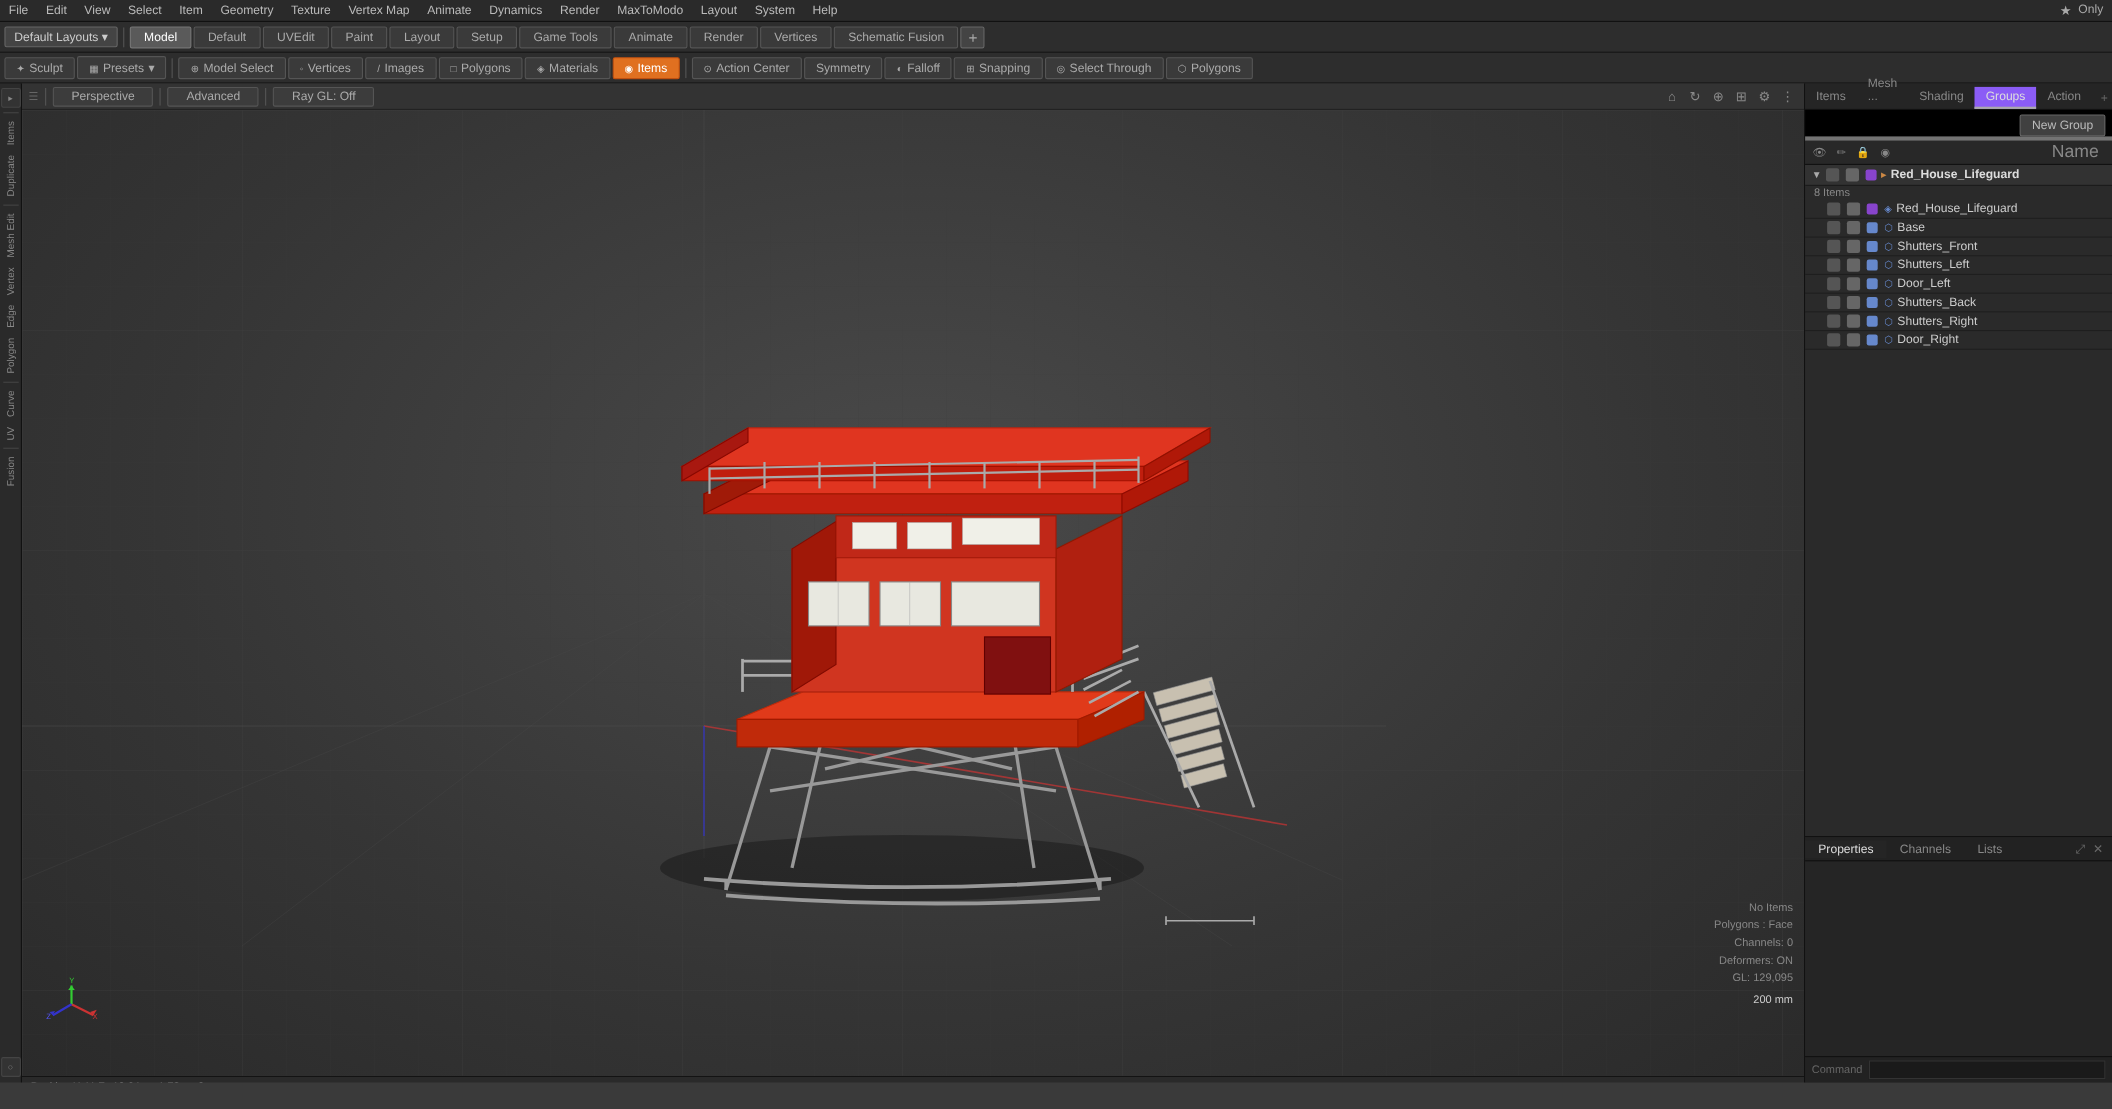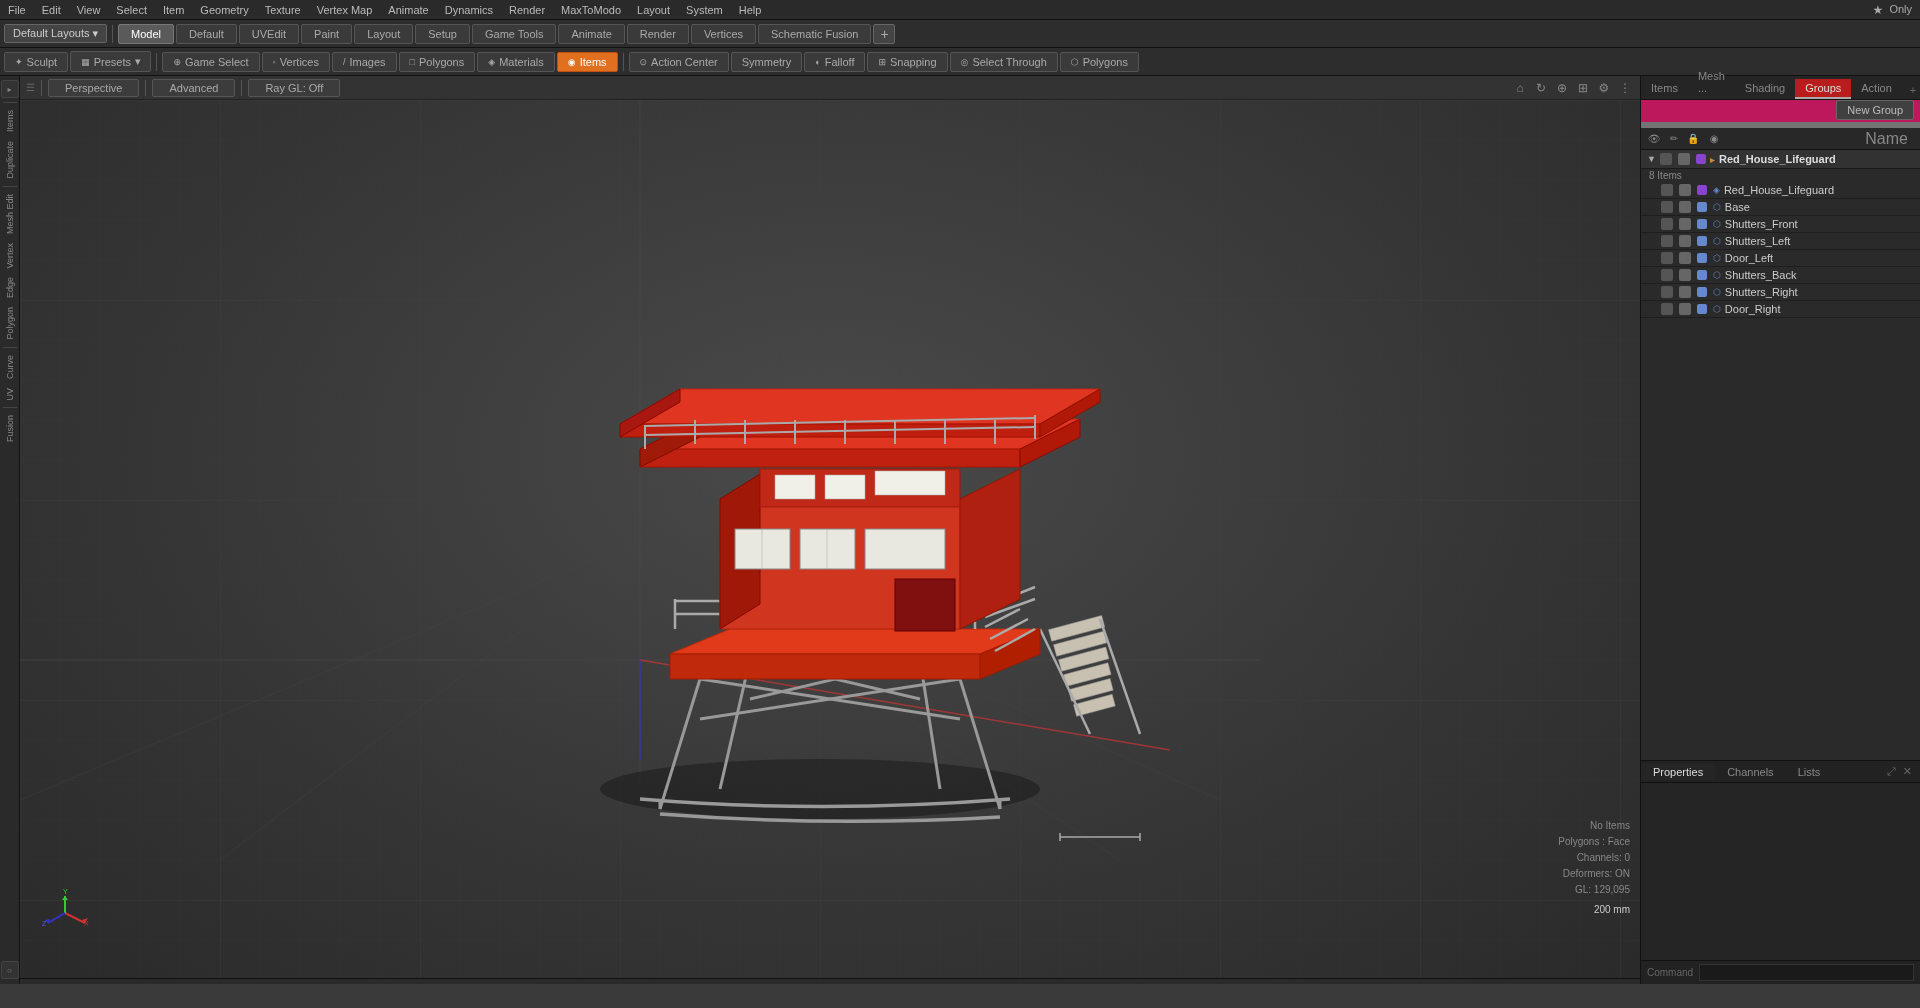--- a/index.html
+++ b/index.html
@@ -54,25 +54,25 @@
 
     
     #info-overlay { position: absolute; bottom: 60px; right: 10px; text-align: right; font-size: 10px; color: #888; line-height: 1.6; }
 
     
     #right-panel { width: 280px; background: #2a2a2a; border-left: 1px solid #111; display: flex; flex-direction: column; }
 
     
     #panel-tabs { height: 24px; background: #252525; display: flex; align-items: flex-end; border-bottom: 1px solid #111; }
     .panel-tab { padding: 3px 10px; font-size: 11px; color: #888; cursor: pointer; border-bottom: 2px solid transparent; }
-    .panel-tab.active { color: #ddd; border-bottom: 2px solid #aaa; background: #b91c1c; }
+    .panel-tab.active { color: #ddd; border-bottom: 2px solid #aaa; background: #8b5cf6; }
     .panel-tab-plus { margin-left: auto; padding: 3px 8px; color: #666; cursor: pointer; }
 
     
-    #panel-header { height: 28px; background: #be185d; display: flex; align-items: flex-start; padding: 0 6px; gap: 4px; border-bottom: 6px solid #737373; }
+    #panel-header { height: 28px; background: #000000; display: flex; align-items: flex-end; padding: 0 6px; gap: 4px; border-bottom: 4px solid #737373; }
     #new-group-btn { padding: 3px 10px; background: #404040; border: 1px solid #666; border-radius: 2px; color: #bbb; font-size: 11px; cursor: pointer; margin-left: auto; }
 
     
     #panel-icons { height: 22px; background: #282828; display: flex; align-items: center; padding: 0 4px; gap: 2px; border-bottom: 1px solid #111; }
     .p-icon { width: 18px; height: 18px; display: flex; align-items: center; justify-content: center; color: #888; cursor: pointer; font-size: 10px; }
     .p-col-header { margin-left: auto; font-size: 16px; color: #888; padding-right: 8px; }
 
     
     #scene-list { flex: 1; overflow-y: auto; background: #2a2a2a; }
     .scene-group { padding: 3px 6px; background: #323232; border-bottom: 1px solid #1a1a1a; cursor: pointer; display: flex; align-items: center; gap: 4px; }
@@ -153,21 +153,21 @@
     <span>Sculpt</span>
   </div>
   <div class="tool-btn">
     <span style="font-size:9px;">▦</span>
     <span>Presets</span>
     <span>▾</span>
   </div>
   <div class="toolbar-sep"></div>
   <div class="tool-btn">
     <span style="font-size:9px;">⊕</span>
-    <span>Game Select</span>
+    <span>Model Select</span>
   </div>
   <div class="tool-btn">
     <span style="font-size:9px;">◦</span>
     <span>Vertices</span>
   </div>
   <div class="tool-btn">
     <span style="font-size:9px;">/</span>
     <span>Images</span>
   </div>
   <div class="tool-btn">

